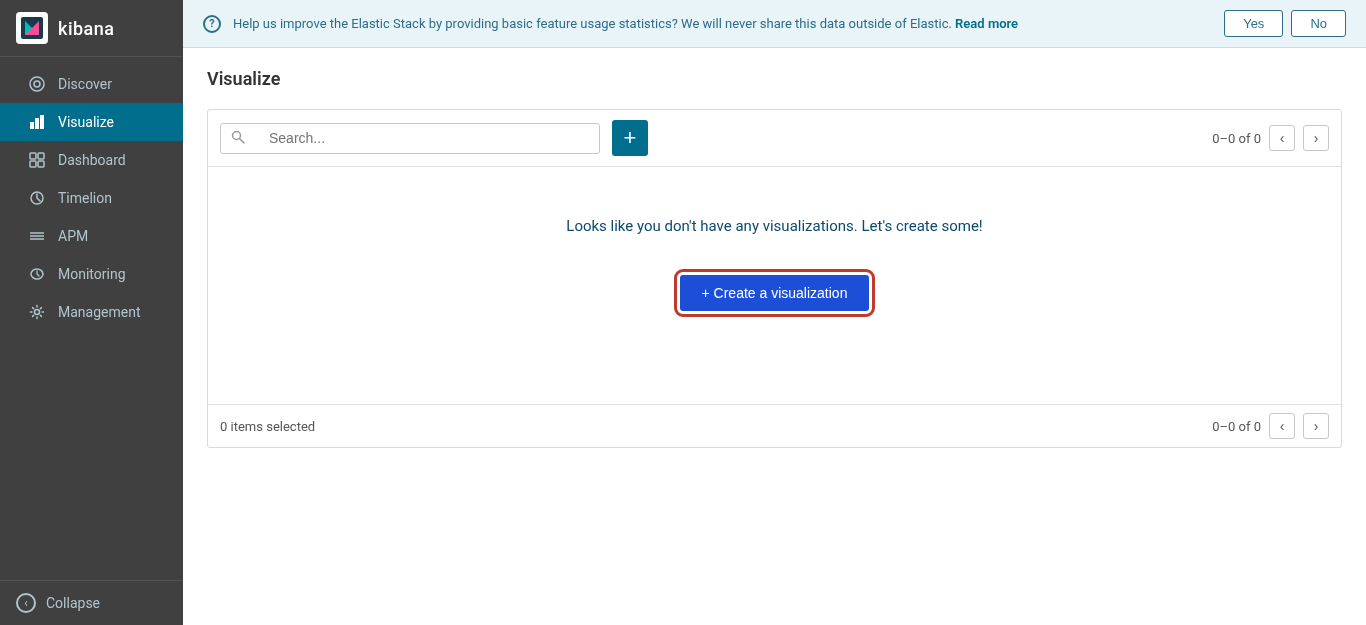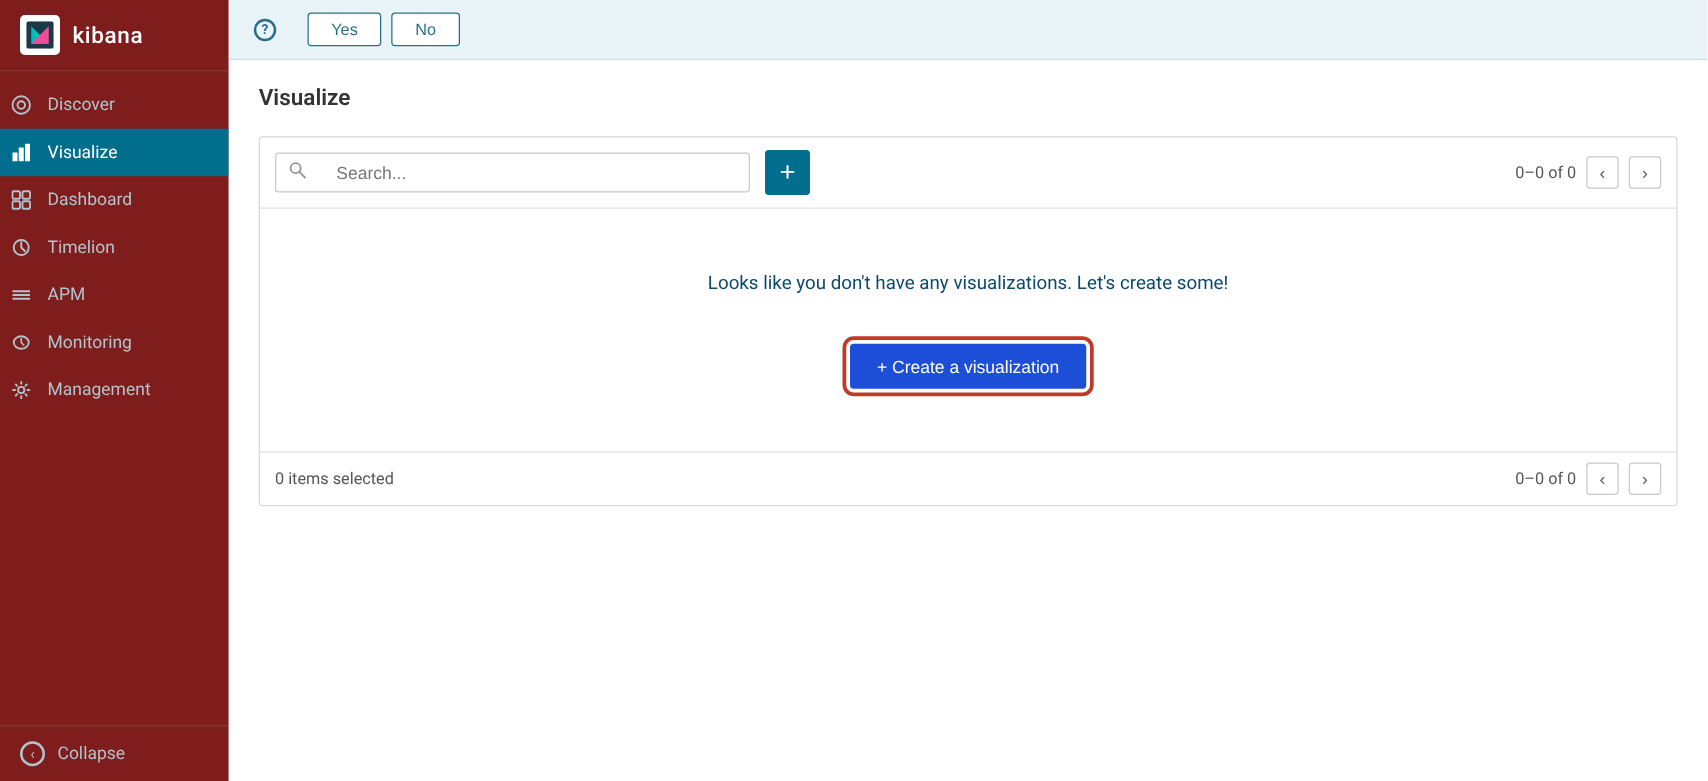--- a/index.html
+++ b/index.html
@@ -1,21 +1,21 @@
 <!DOCTYPE html>
 <html><head>
   <meta charset="utf-8">
   <style>
     * { margin: 0; padding: 0; box-sizing: border-box; }
     body { font-family: -apple-system, BlinkMacSystemFont, 'Segoe UI', Roboto, sans-serif; display: flex; height: 625px; overflow: hidden; background: #f5f5f5; }
 
     
     .sidebar {
       width: 183px;
-      background: #7f1d1d;
+      background: #404040;
       display: flex;
       flex-direction: column;
       flex-shrink: 0;
       height: 625px;
     }
     .sidebar-logo {
       display: flex;
       align-items: center;
       padding: 12px 16px;
       gap: 10px;
@@ -40,21 +40,21 @@
       letter-spacing: 0.5px;
     }
     .sidebar-nav {
       flex: 1;
       padding-top: 8px;
     }
     .nav-item {
       display: flex;
       align-items: center;
       gap: 12px;
-      padding: 10px 8px;
+      padding: 10px 28px;
       color: #b0c4ce;
       cursor: pointer;
       font-size: 14px;
       text-decoration: none;
       transition: background 0.15s;
     }
     .nav-item.active {
       background: #006e8c;
       color: #fff;
     }
@@ -259,20 +259,21 @@
     }
 
     
     .panel-footer {
       display: flex;
       align-items: center;
       padding: 8px 12px;
       border-top: 1px solid #e0e0e0;
       font-size: 13px;
       color: #555;
+      margin-top: 43px;
     }
     .footer-pagination {
       margin-left: auto;
       display: flex;
       align-items: center;
       gap: 8px;
     }
   </style>
 </head>
 <body>
@@ -373,20 +374,24 @@
       <div class="collapse-icon">‹</div>
       <span>Collapse</span>
     </div>
   </div>
 </nav>
 
 <div class="main">
 
   <div class="banner">
     <div class="banner-question-icon">?</div>
+    <span class="banner-text">
+      <span>Help us improve the Elastic Stack by providing basic feature usage statistics? We will never share this data outside of Elastic.</span>
+      <a href="#">Read more</a>
+    </span>
     <div class="banner-buttons">
       <button class="banner-btn">Yes</button>
       <button class="banner-btn">No</button>
     </div>
   </div>
 
   <div class="page-content">
     <h1 class="page-title">Visualize</h1>
 
     <div class="visualize-panel">

